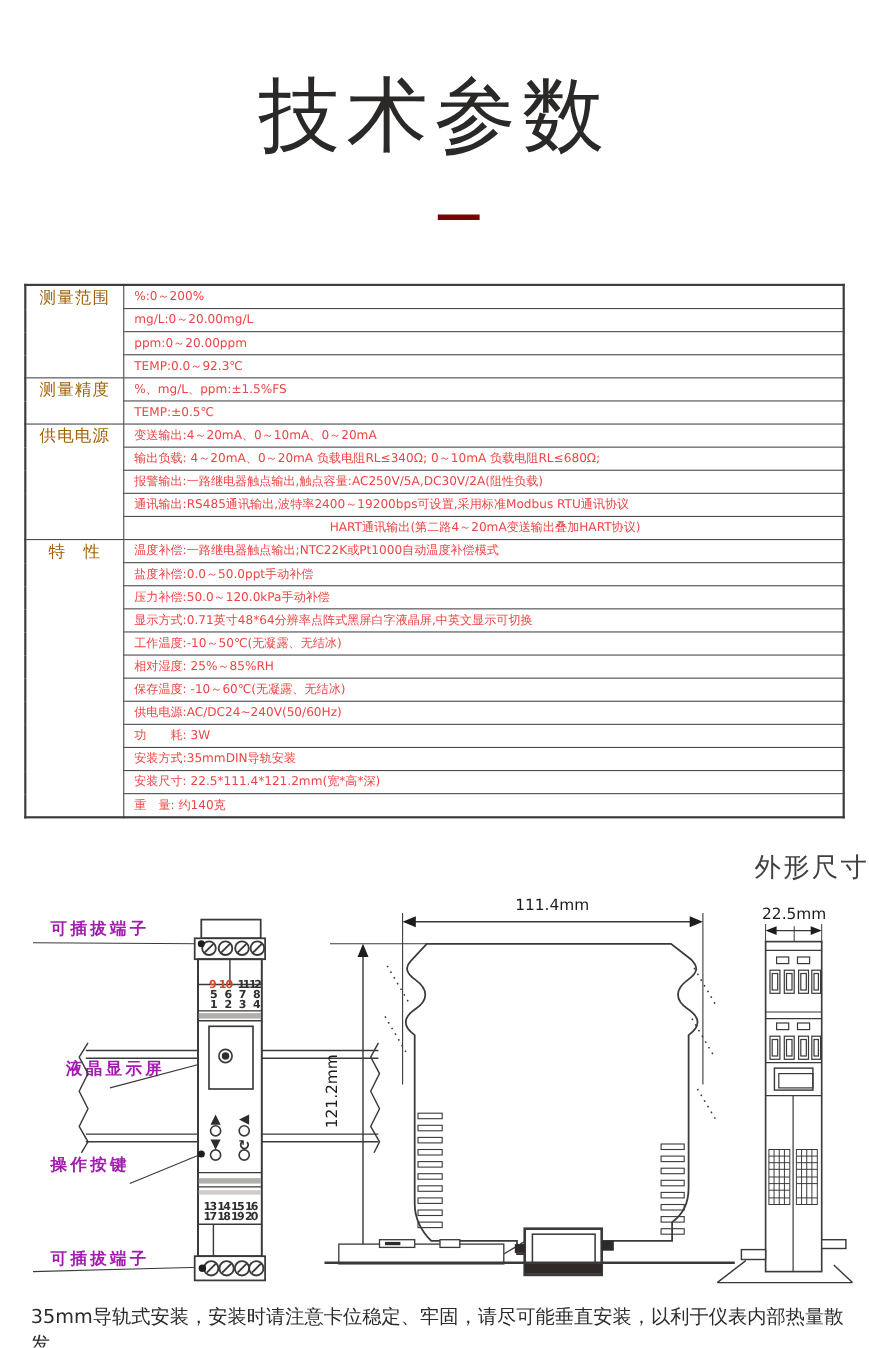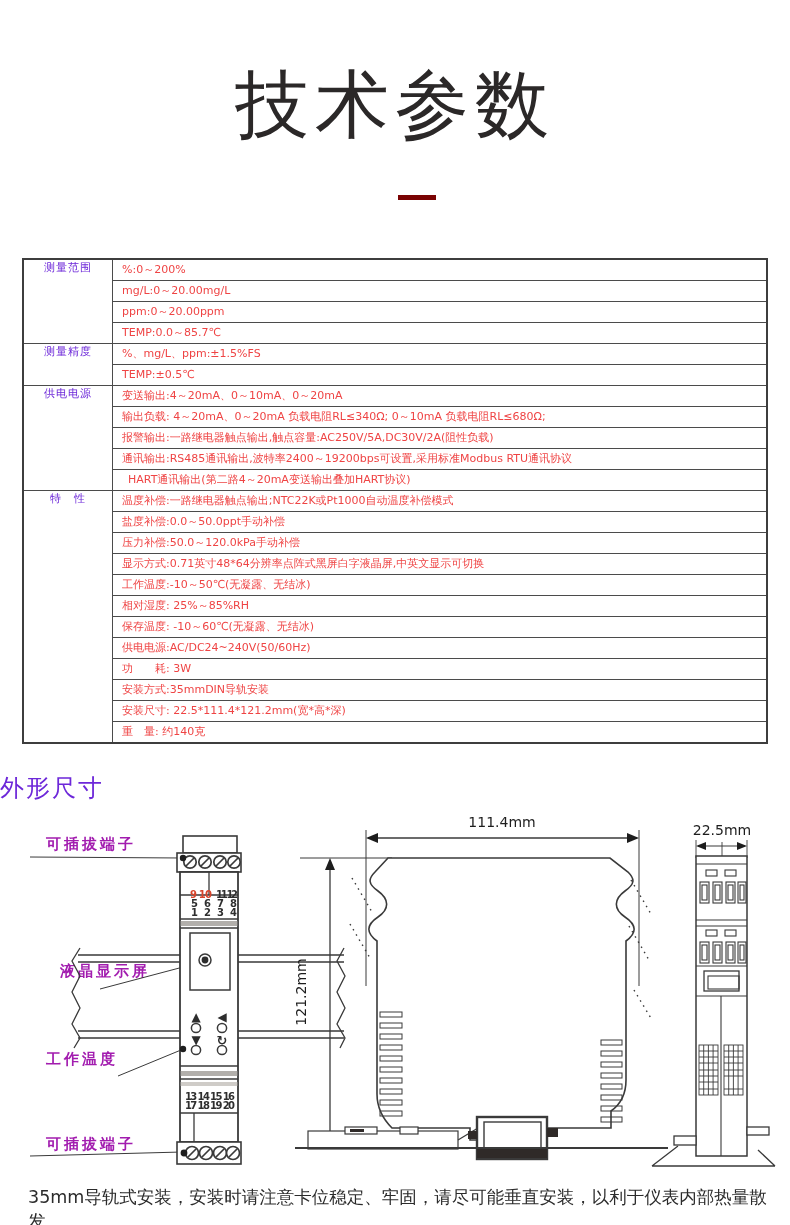--- a/index.html
+++ b/index.html
@@ -17,27 +17,27 @@
     position:absolute; top:258px; left:22px; width:746px;
     border-collapse:collapse; table-layout:fixed;
     border:2px solid #3d3d3d;
   }
   table.spec td {
     border:1px solid #4b4b4b; height:20px; font-size:11px; color:#ef4444;
     padding:0 2px 0 9px; white-space:nowrap; overflow:hidden; line-height:1.1;
   }
   table.spec td.glabel {
     width:88px; text-align:center; vertical-align:top; padding:2px 0 0 0;
-    font-size:11px; letter-spacing:1px; color:#6d28d9;
-  }
-  table.spec td.center { text-align:left; padding-left:15px; }
+    font-size:15px; letter-spacing:1px; color:#a16207;
+  }
+  table.spec td.center { text-align:center; padding-left:5px; }
 
   .dims-heading {
-    position:absolute; top:772px; left:0; width:100%; text-align:left;
-    font-size:24px; color:#6d28d9; letter-spacing:2px;
+    position:absolute; top:772px; left:0; width:100%; text-align:right;
+    font-size:24px; color:#404040; letter-spacing:2px;
   }
   .drawing-label {
     position:absolute; font-size:15px; font-weight:bold; color:#a21caf; letter-spacing:3px;
   }
   .footer {
     position:absolute; top:1185px; left:28px; width:750px;
     font-size:17.5px; color:#2b2b2b;
   }
   svg.drawings { position:absolute; left:0; top:810px; }
 </style>
@@ -53,21 +53,21 @@
       <td class="glabel" rowspan="4">测量范围</td>
       <td>%:0～200%</td>
       </tr>
     <tr>
         <td>mg/L:0～20.00mg/L</td>
       </tr>
     <tr>
         <td>ppm:0～20.00ppm</td>
       </tr>
     <tr>
-        <td>TEMP:0.0～85.7℃</td>
+        <td>TEMP:0.0～92.3℃</td>
       </tr>
 
     <tr>
       <td class="glabel" rowspan="2">测量精度</td>
       <td>%、mg/L、ppm:±1.5%FS</td>
       </tr>
     <tr>
         <td>TEMP:±0.5℃</td>
       </tr>
 
@@ -125,21 +125,21 @@
     <tr>
         <td>重　量: 约140克</td>
       </tr>
   </tbody>
 </table>
 
 <div class="dims-heading">外形尺寸</div>
 
 <div class="drawing-label" style="left:46px; top:835px;">可插拔端子</div>
 <div class="drawing-label" style="left:46px; top:962px;margin-left:14px;">液晶显示屏</div>
-<div class="drawing-label" style="left:46px; top:1050px;">工作温度</div>
+<div class="drawing-label" style="left:46px; top:1050px;">操作按键</div>
 <div class="drawing-label" style="left:46px; top:1135px;">可插拔端子</div>
 
 <svg class="drawings" width="790" height="372" viewBox="0 810 790 372">
 
   <g stroke="#3a3a3a" fill="none" stroke-width="1.3">
 
     <g>
       <path d="M78 955 H180 M78 962 H180 M78 1031 H180 M78 1038 H180"></path>
       <path d="M80 948 L72 961 L80 976 L72 992 L80 1008 L72 1024 L80 1038 L74 1048"></path>
       <path d="M238 955 H344 M238 962 H344 M238 1031 H344 M238 1038 H344"></path>

